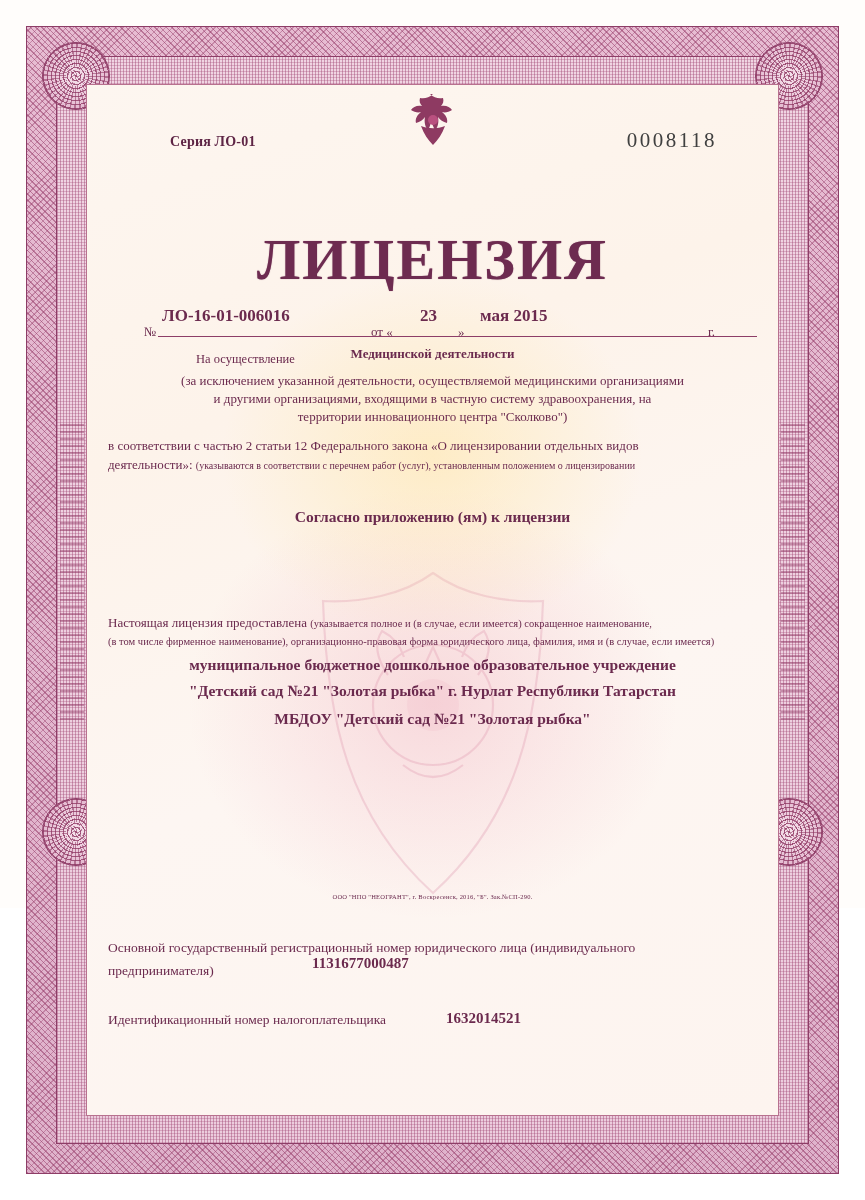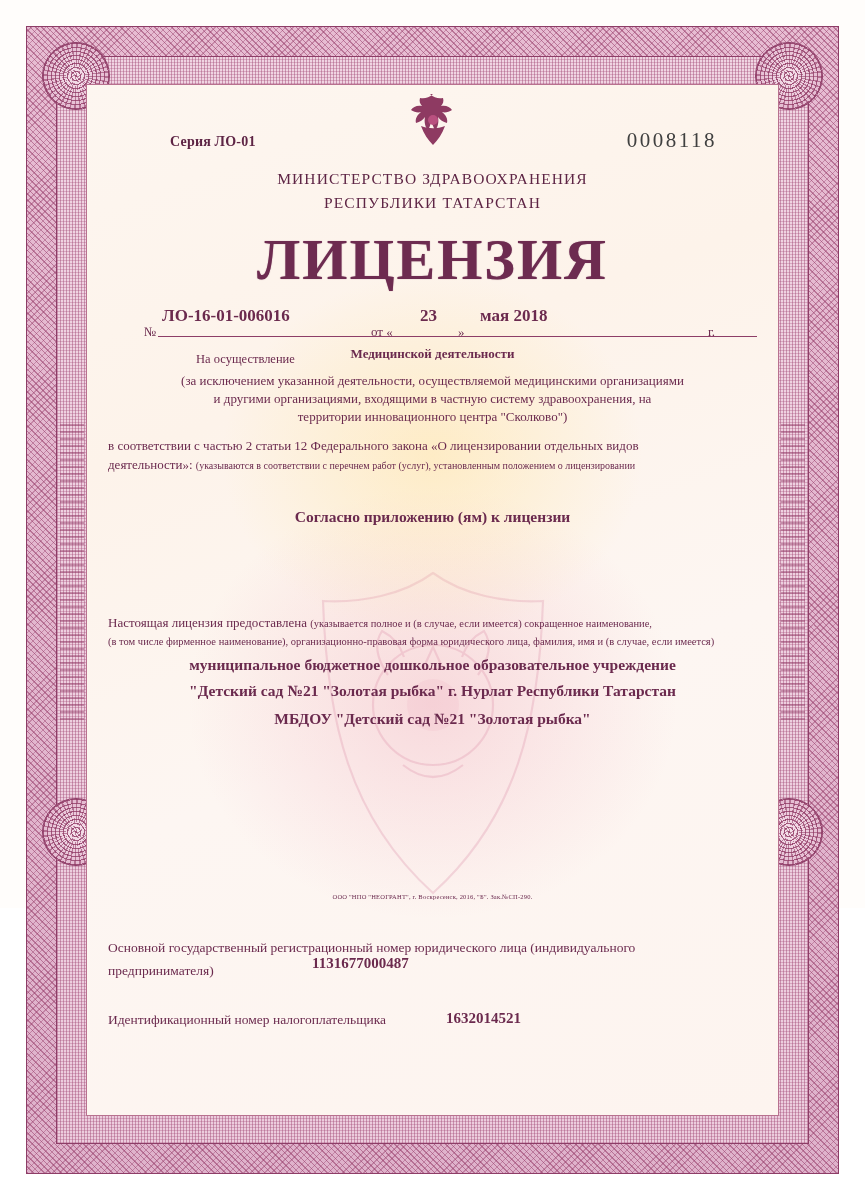--- a/index.html
+++ b/index.html
@@ -311,35 +311,31 @@
       <g fill="#8e3a62">
         <path d="M28 4 c-4 4 -9 5 -13 4 c-1 3 0 6 2 8 c-5 -1 -9 1 -11 4 c3 2 7 3 10 2 c-4 3 -6 7 -5 11 c4 -1 7 -3 9 -6 c-1 5 0 10 3 13 c2 -3 3 -7 3 -11 c1 4 2 8 4 11 c3 -3 4 -8 3 -13 c2 3 5 5 9 6 c1 -4 -1 -8 -5 -11 c3 1 7 0 10 -2 c-2 -3 -6 -5 -11 -4 c2 -2 3 -5 2 -8 c-4 1 -9 0 -13 -4 z"></path>
         <path d="M16 36 c3 8 7 14 12 19 c5 -5 9 -11 12 -19 c-8 3 -16 3 -24 0 z"></path>
         <circle cx="28" cy="30" r="5" fill="#b9507f"></circle>
       </g>
     </svg>
 
     <div class="serie">Серия ЛО-01</div>
     <div class="number">0008118</div>
 
-    <div class="ministry">
-      <div class="l1">МИНИСТЕРСТВО ЗДРАВООХРАНЕНИЯ</div>
-      <div class="l2">РЕСПУБЛИКИ ТАТАРСТАН</div>
-    </div>
 
     <div class="title">ЛИЦЕНЗИЯ</div>
 
     <div class="numline">
       <div class="rule1"></div>
       <div class="lbl-n">№</div>
       <div class="val-num">ЛО-16-01-006016</div>
       <div class="lbl-ot">от «</div>
       <div class="val-day">23</div>
       <div class="q2">»</div>
-      <div class="val-monthyear">мая 2018</div>
+      <div class="val-monthyear">мая 2015</div>
       <div class="lbl-g">г.</div>
     </div>
 
     <div class="activity-lbl">На осуществление</div>
     <div class="activity-val">Медицинской деятельности</div>
     <div class="activity-note">
       <div>(за исключением указанной деятельности, осуществляемой медицинскими организациями</div>
       <div>и другими организациями, входящими в частную систему здравоохранения, на</div>
       <div>территории инновационного центра "Сколково")</div>
     </div>

